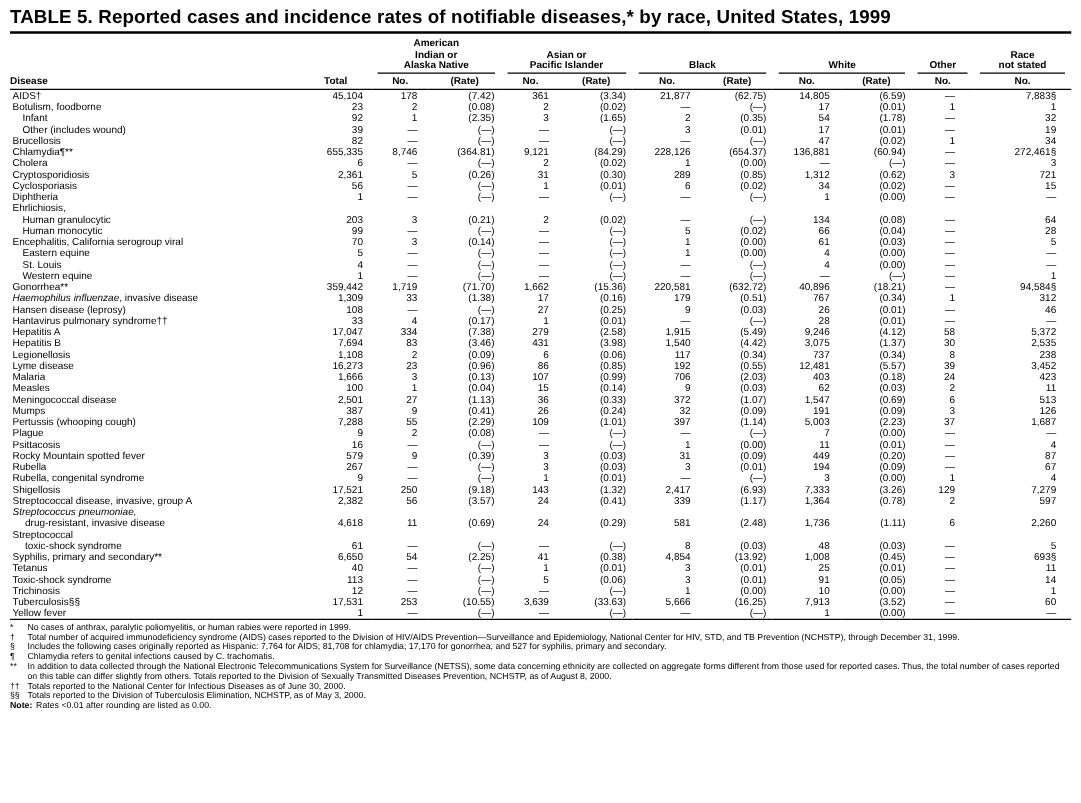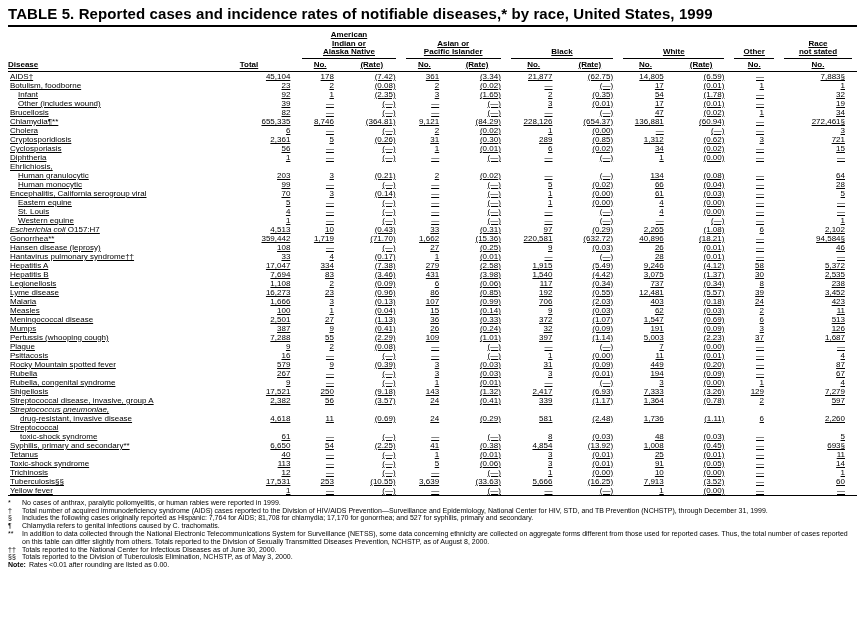--- a/index.html
+++ b/index.html
@@ -11,31 +11,31 @@
     font-family: "Liberation Sans", sans-serif;
     overflow: hidden;
   }
   .title {
     font-size: 15px; font-weight: bold;
     padding-bottom: 3px; border-bottom: 2px solid #000;
     margin-bottom: 4px; letter-spacing: 0.1px;
   }
   table.main {
     width: 100%; border-collapse: collapse; table-layout: fixed;
-    font-size: 8px; border-bottom: 1px solid #000; text-decoration: underline;
+    font-size: 8px; border-bottom: 1px solid #000;
   }
   thead th { font-weight: bold; padding: 0; vertical-align: bottom; }
   .gname {
     white-space: pre-line; text-align: center; font-weight: bold;
     line-height: 8.6px; padding-bottom: 1px; margin: 0 5px;
     border-bottom: 1px solid #000;
   }
   tr.subhead-row th { border-bottom: 1px solid #000; padding: 1px 0 2px 0; line-height: 9px; margin-left: 30px; }
   th.dh { text-align: left; font-weight: bold; }
-  th.th-total { text-align: left; padding-right: 10px; }
+  th.th-total { text-align: center; padding-right: 10px; }
   th.th-c { text-align: center; }
   tbody td { padding: 0 2px; line-height: 9px; vertical-align: top; }
   td.disease { white-space: nowrap; overflow: hidden; }
   td.disease .lbl { line-height: 9px; }
   .ind1 { padding-left: 10px; }
   em { font-style: italic; }
   td.num { text-align: right; white-space: nowrap; }
   td.total { padding-right: 7px; }
   td.no    { padding-right: 9px; }
   td.rate  { padding-right: 5px; }
@@ -377,49 +377,49 @@
         <td class="num rate">(—)</td>
         <td class="num no">—</td>
         <td class="num rate">(—)</td>
         <td class="num no">—</td>
         <td class="num rate">(—)</td>
         <td class="num other">—</td>
         <td class="num ns">1</td>
       </tr>
       <tr>
         <td class="disease">
-          <div class="lbl"><em>Escherichia coli</em><span> O157:H7</span></div>
-        </td>
-        <td class="num total">4,513</td>
-        <td class="num no">10</td>
-        <td class="num rate">(0.43)</td>
-        <td class="num no">33</td>
-        <td class="num rate">(0.31)</td>
-        <td class="num no">97</td>
-        <td class="num rate">(0.29)</td>
-        <td class="num no">2,265</td>
-        <td class="num rate">(1.08)</td>
-        <td class="num other">6</td>
-        <td class="num ns">2,102</td>
-      </tr>
-      <tr>
-        <td class="disease">
           <div class="lbl"><span>Gonorrhea**</span></div>
         </td>
         <td class="num total">359,442</td>
         <td class="num no">1,719</td>
         <td class="num rate">(71.70)</td>
         <td class="num no">1,662</td>
         <td class="num rate">(15.36)</td>
         <td class="num no">220,581</td>
         <td class="num rate">(632.72)</td>
         <td class="num no">40,896</td>
         <td class="num rate">(18.21)</td>
         <td class="num other">—</td>
         <td class="num ns">94,584§</td>
+      </tr>
+      <tr>
+        <td class="disease">
+          <div class="lbl"><em>Haemophilus influenzae</em><span>, invasive disease</span></div>
+        </td>
+        <td class="num total">1,309</td>
+        <td class="num no">33</td>
+        <td class="num rate">(1.38)</td>
+        <td class="num no">17</td>
+        <td class="num rate">(0.16)</td>
+        <td class="num no">179</td>
+        <td class="num rate">(0.51)</td>
+        <td class="num no">767</td>
+        <td class="num rate">(0.34)</td>
+        <td class="num other">1</td>
+        <td class="num ns">312</td>
       </tr>
       <tr>
         <td class="disease">
           <div class="lbl"><span>Hansen disease (leprosy)</span></div>
         </td>
         <td class="num total">108</td>
         <td class="num no">—</td>
         <td class="num rate">(—)</td>
         <td class="num no">27</td>
         <td class="num rate">(0.25)</td>

